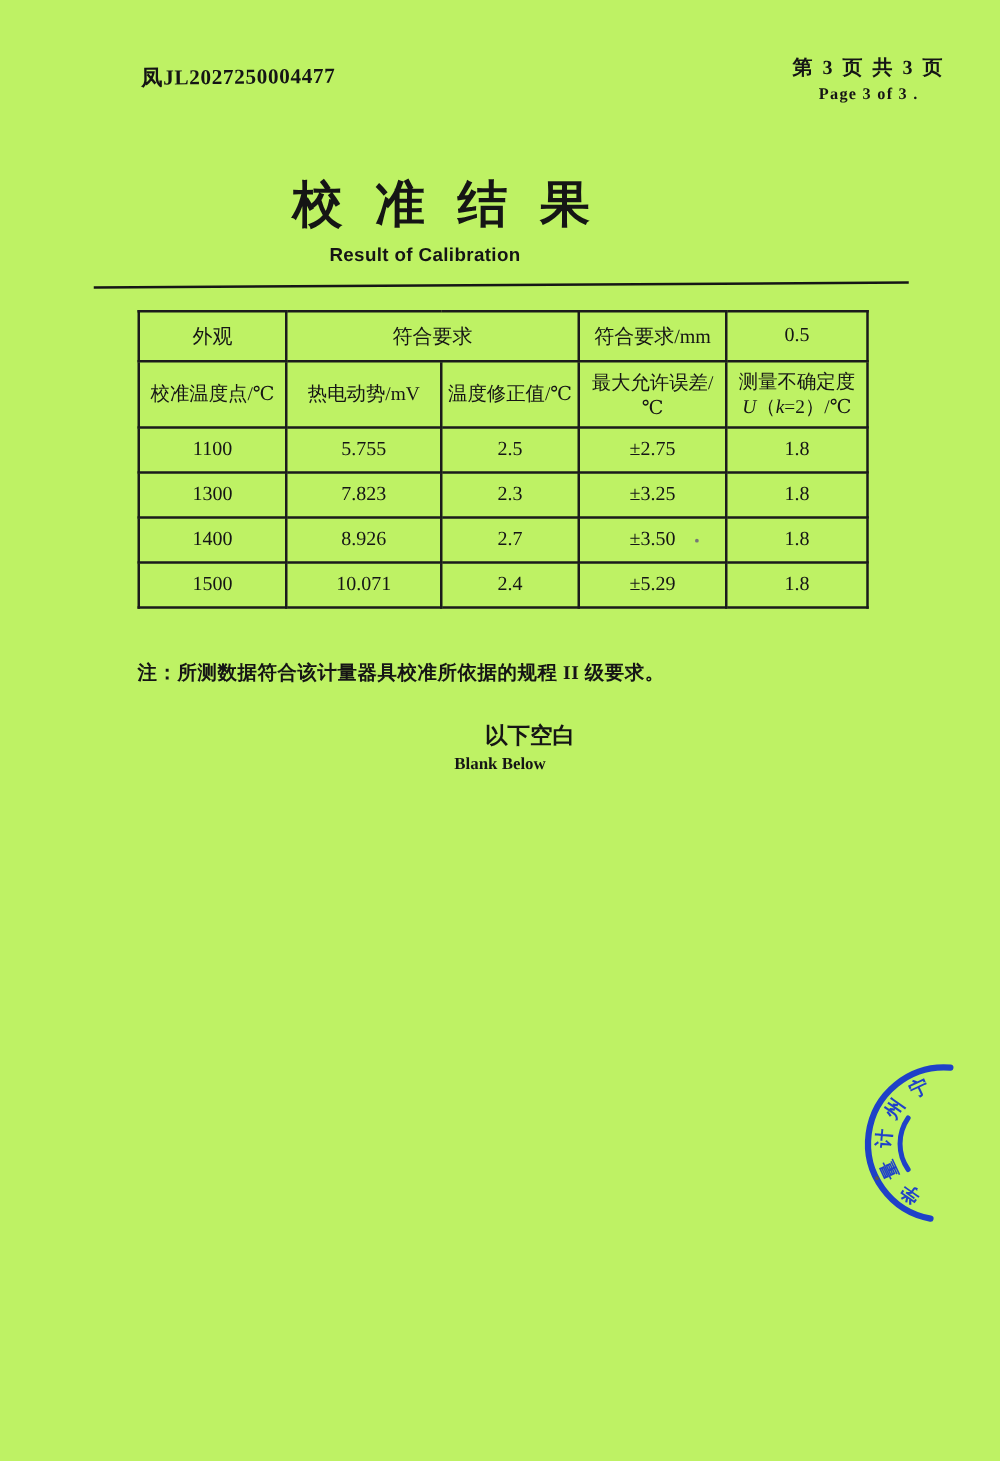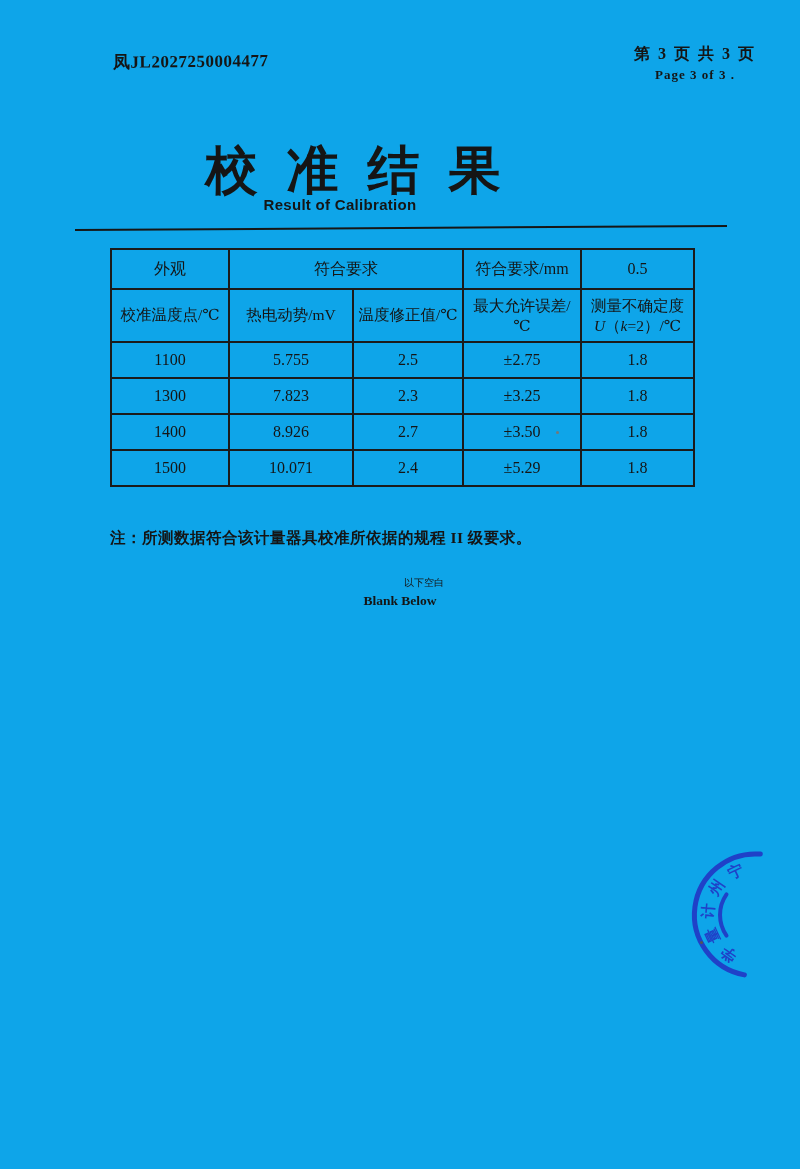--- a/index.html
+++ b/index.html
@@ -6,38 +6,38 @@
   body{
     width:800px;height:1169px;
     background:#f6f6f4;
     font-family:"Liberation Serif","DejaVu Serif",serif;
     color:#151515;
     position:relative;
     overflow:hidden;
   }
   .page{
     position:absolute;left:0;top:0;width:800px;height:1169px;
-    background:#0ea5e9;
+    background:#bef264;
     overflow:hidden;
   }
   
   .cert-no{
     position:absolute;left:113px;top:50px;
     font-size:17px;font-weight:bold;letter-spacing:0.5px;
     transform:rotate(-0.6deg);
   }
   .page-info{
     position:absolute;right:44px;top:44px;text-align:center;
   }
   .page-info .cn{font-size:16px;font-weight:bold;letter-spacing:2px;}
   .page-info .en{font-size:13px;font-weight:bold;margin-top:2px;letter-spacing:1px;}
   
   .title-cn{
     position:absolute;left:0;top:136px;width:714px;
-    text-align:center;font-size:52px;font-weight:bold;
+    text-align:center;font-size:40px;font-weight:bold;
     letter-spacing:8px;
   }
   .title-en{
     position:absolute;left:0;top:196px;width:680px;
     text-align:center;font-size:15px;font-weight:bold;
     font-family:"Liberation Sans","DejaVu Sans",sans-serif;
     letter-spacing:0.3px;
   }
   .divider{
     position:absolute;left:75px;top:227px;width:652px;height:0;
@@ -64,21 +64,21 @@
   .row-data td{height:34px;}
   .unc-line{display:block;line-height:1.25;}
   .ital{font-style:italic;}
   
   .note{
     position:absolute;left:110px;top:528px;
     font-size:15.5px;font-weight:600;letter-spacing:0.5px;
   }
   
   .blank-block{position:absolute;left:0;top:576px;width:800px;text-align:center;}
-  .blank-cn{font-size:10px;font-weight:400;margin-left:48px;}
+  .blank-cn{font-size:18px;font-weight:700;margin-left:48px;}
   .blank-en{font-size:13.5px;font-weight:600;margin-top:3px;}
   
   .stamp{position:absolute;left:660px;top:830px;width:140px;height:170px;}
   .stamp text{
     font-size:15px;font-weight:bold;
     font-family:"Liberation Serif","DejaVu Serif",serif;
   }
   
   .speck{position:absolute;width:3px;height:3px;border-radius:50%;background:#777;}
   .speck.s1{left:556px;top:431px;}

